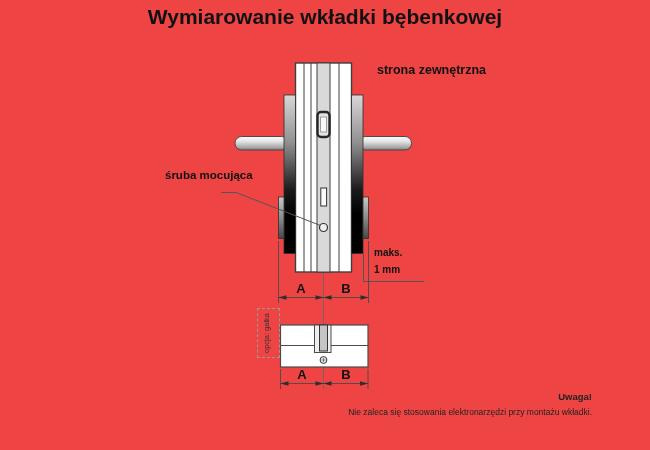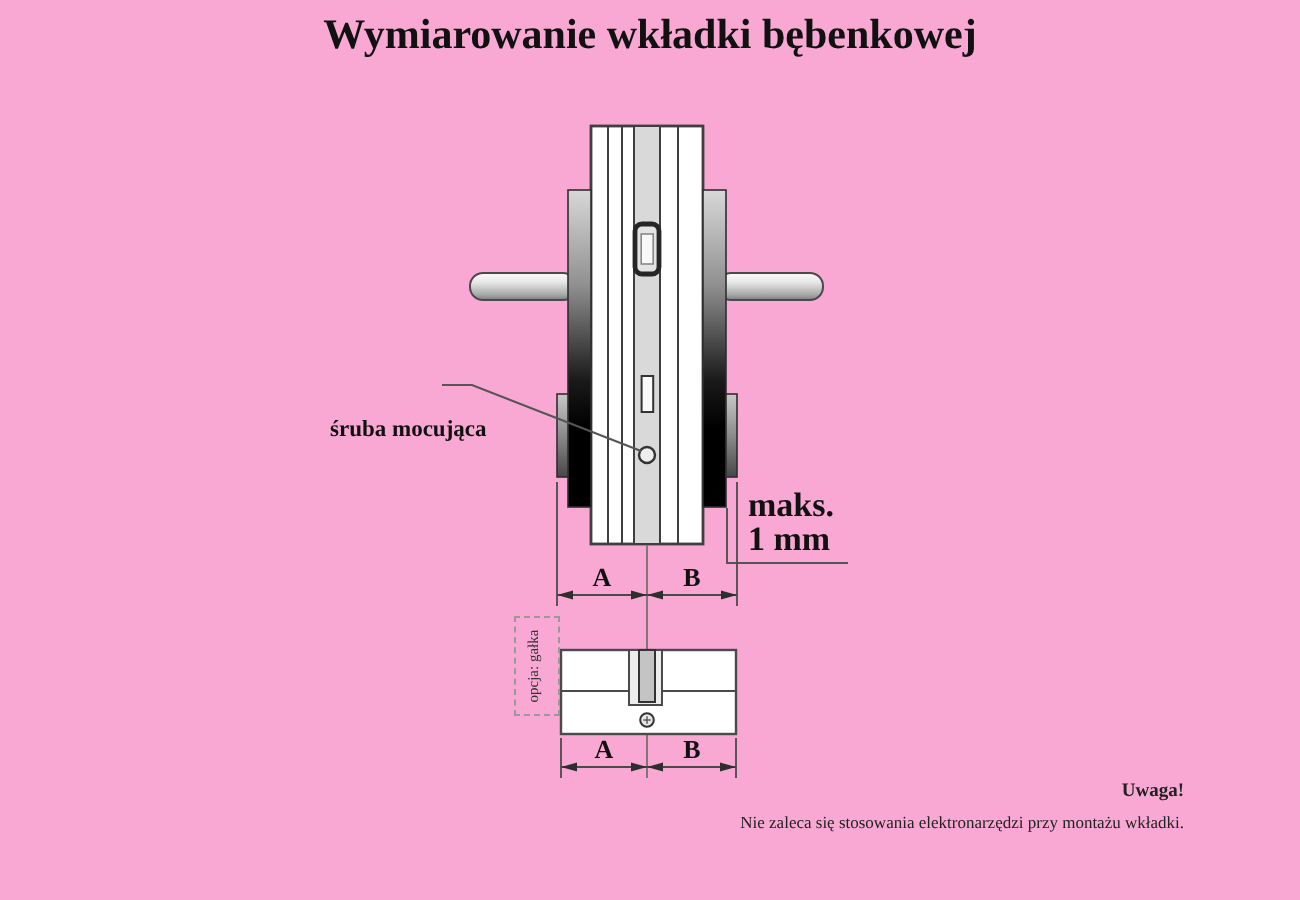--- a/index.html
+++ b/index.html
@@ -1,25 +1,25 @@
 <!DOCTYPE html>
 <html><head>
 <meta charset="utf-8">
 <style>
   html,body{margin:0;padding:0;background:#fff;}
-  #stage{position:relative;width:650px;height:450px;background:#f9a8d4;overflow:hidden;
-         font-family:Liberation Serif, serif;color:#1a1a1a;}
+  #stage{position:relative;width:650px;height:450px;background:#ef4444;overflow:hidden;
+         font-family:Liberation Sans, sans-serif;color:#1a1a1a;}
   #stage *{box-sizing:border-box;}
   .abs{position:absolute;}
   .title{left:0;top:5px;width:650px;text-align:center;font-size:21px;font-weight:bold;color:#111;}
   .side-label{font-size:12.5px;font-weight:bold;color:#111;white-space:nowrap;}
   .lbl-inner{left:144px;top:62px;}
   .lbl-outer{left:377px;top:63px;}
-  .screw-label{left:165px;top:167px;font-size:11.5px;font-weight:bold;line-height:17px;color:#111;margin-top:40px;}
-  .maks-label{left:374px;top:244px;font-size:17px;font-weight:bold;line-height:17px;color:#111;}
+  .screw-label{left:165px;top:167px;font-size:11.5px;font-weight:bold;line-height:17px;color:#111;}
+  .maks-label{left:374px;top:244px;font-size:10px;font-weight:bold;line-height:17px;color:#111;}
   .dim-label{width:22px;text-align:center;font-size:13px;font-weight:bold;color:#111;}
   .dimA1{left:290px;top:281px;}
   .dimB1{left:335px;top:281px;}
   .dimA2{left:291px;top:367px;}
   .dimB2{left:335px;top:367px;}
   .knob-box{left:257px;top:308px;width:23px;height:50px;border:1px dashed #999;}
   .knob-text{left:262px;top:357px;width:48px;height:14px;transform:rotate(-90deg);
              transform-origin:0 0;font-size:7.5px;color:#333;text-align:center;white-space:nowrap;}
   .notes{left:152px;top:391px;width:440px;color:#222;text-align:right;}
   .notes-heading{font-size:9.5px;font-weight:bold;margin-bottom:3px;}
@@ -109,20 +109,21 @@
     <g fill="#2e2e2e" stroke="none">
       <polygon points="280.5,383.5 288.5,381.2 288.5,385.8"></polygon>
       <polygon points="323.5,383.5 315.5,381.2 315.5,385.8"></polygon>
       <polygon points="323.5,383.5 331.5,381.2 331.5,385.8"></polygon>
       <polygon points="368,383.5 360,381.2 360,385.8"></polygon>
     </g>
   </svg>
 
   <div class="abs title">Wymiarowanie wkładki bębenkowej</div>
 
+  <div class="abs side-label lbl-outer">strona zewnętrzna</div>
 
   <div class="abs screw-label">
     <div>śruba mocująca</div>
   </div>
 
   <div class="abs maks-label">
     <div>maks.</div>
     <div>1 mm</div>
   </div>
 

